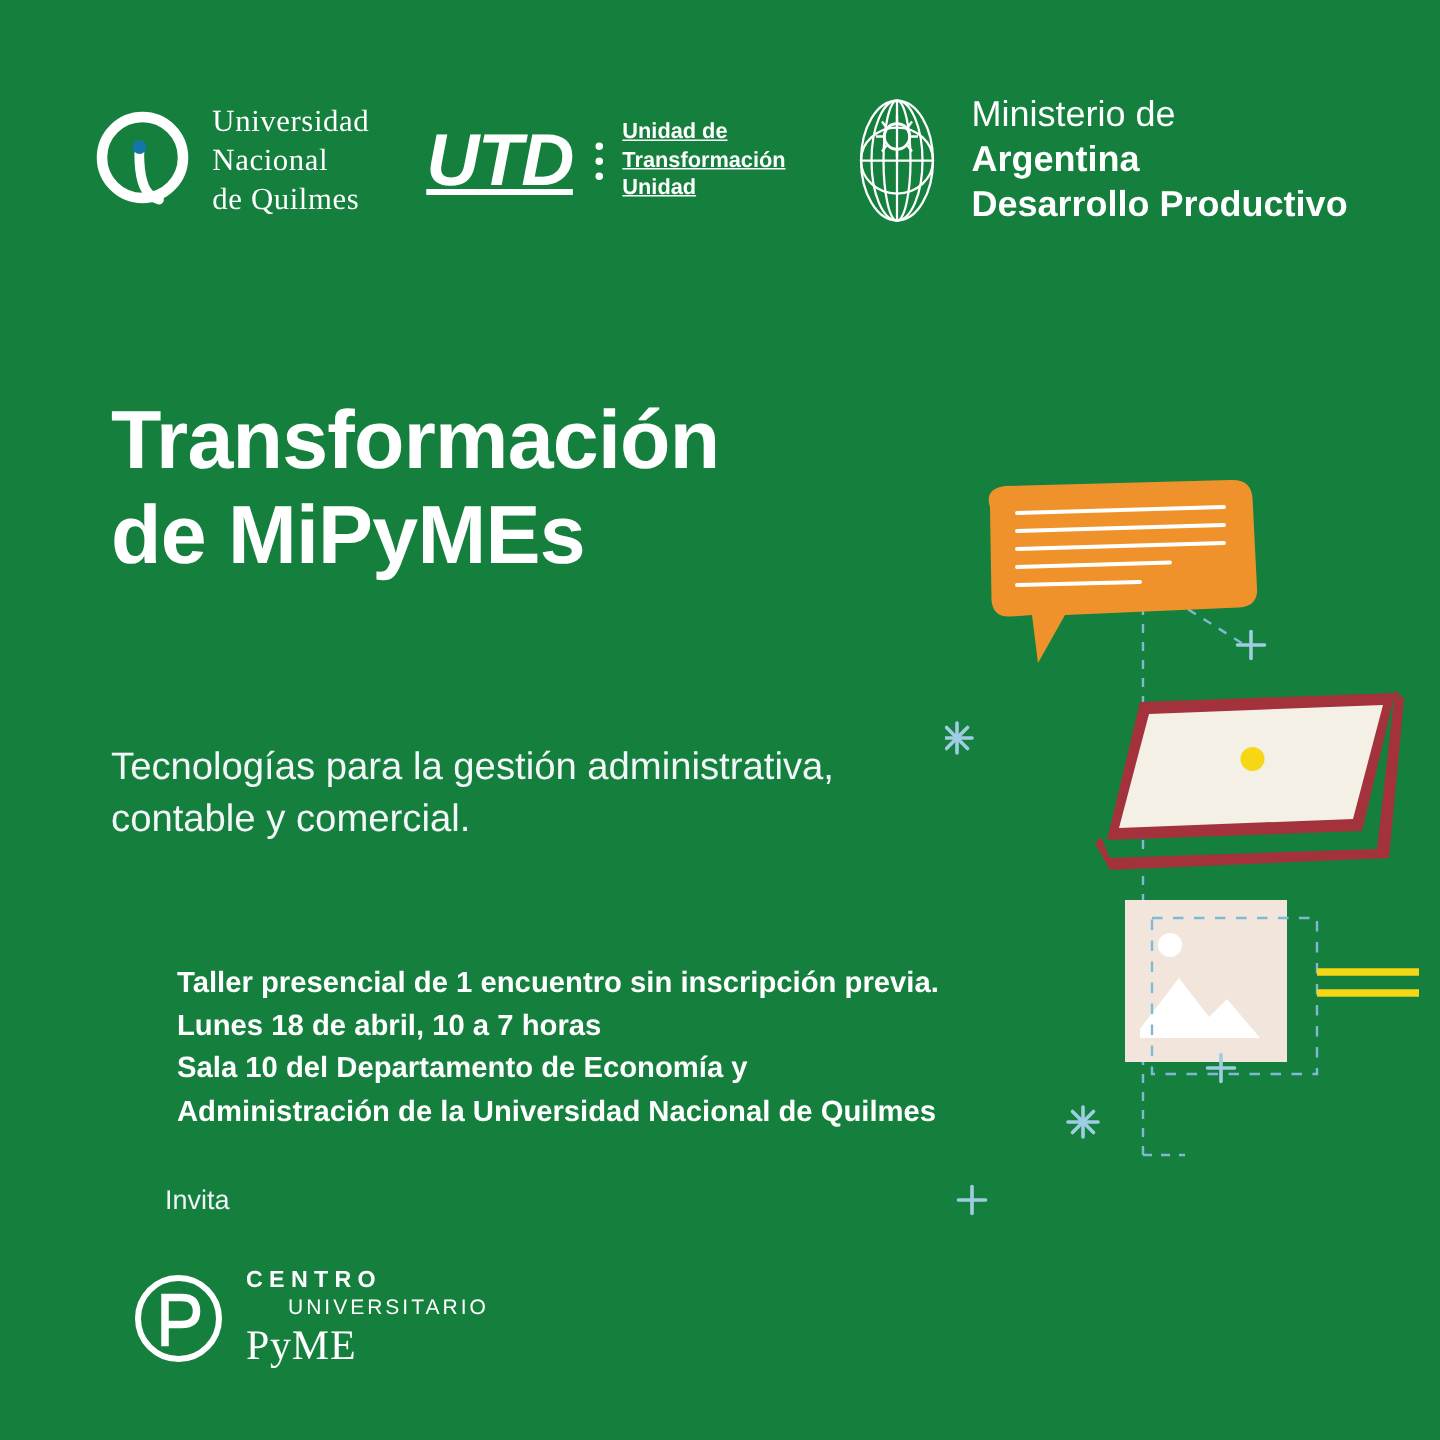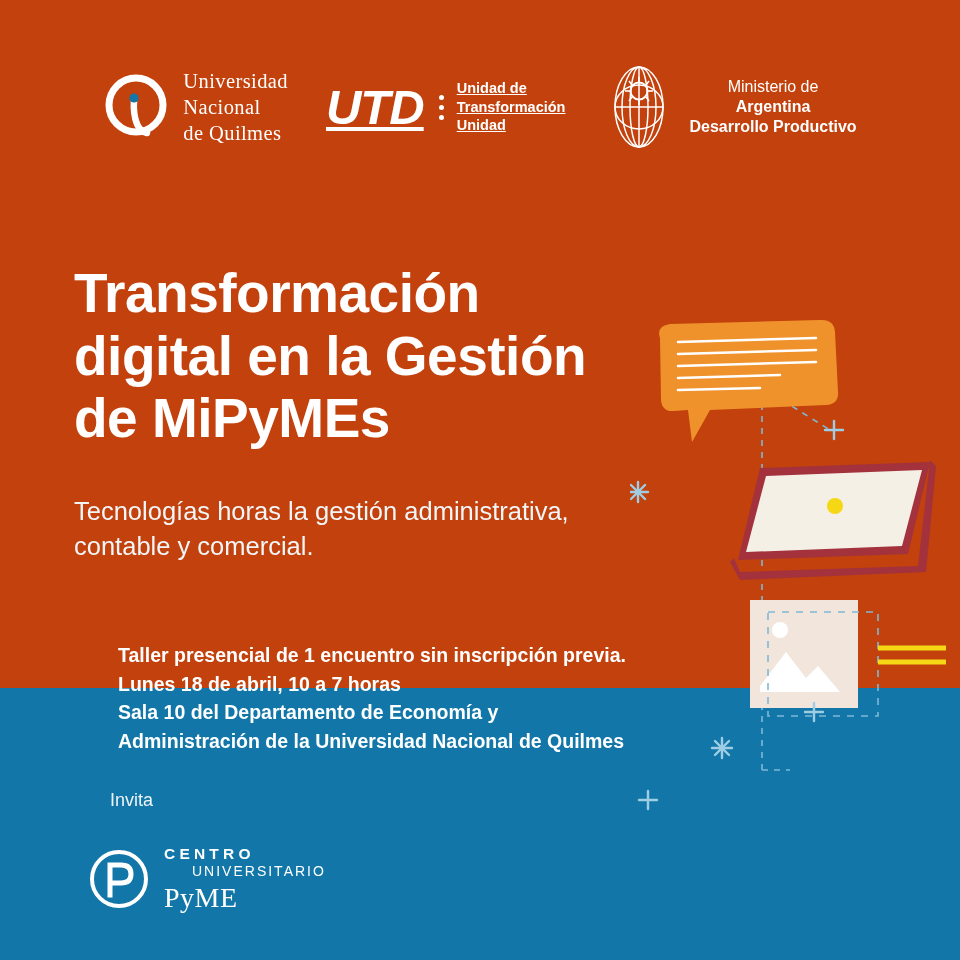--- a/index.html
+++ b/index.html
@@ -10,22 +10,22 @@
     width: 960px;
     height: 960px;
     background: #1277a8;
     font-family: "Liberation Sans", sans-serif;
     color: #ffffff;
     overflow: hidden;
   }
   .poster {
     position: relative;
     width: 960px;
-    height: 688px;
-    background: #c2410c;
+    height: 960px;
+    background: #15803d;
   }
 
   
   .logo-bar {
     position: absolute;
     top: 52px;
     left: 0;
     width: 960px;
     height: 110px;
     display: flex;
@@ -97,25 +97,24 @@
     display: flex;
     align-items: center;
     gap: 14px;
   }
   .min-shield {
     width: 72px;
     height: 92px;
     position: relative;
   }
   .min-text {
-    font-size: 16px;
+    font-size: 24px;
     line-height: 1.26;
     color: #ffffff;
     white-space: nowrap;
-    text-align: center;
   }
   .min-text .b {
     font-weight: bold;
   }
 
   
   .headline {
     position: absolute;
     left: 74px;
     top: 262px;
@@ -339,26 +338,25 @@
         <g transform="translate(18,500)">
           <line x1="0" y1="-9" x2="0" y2="9"></line>
           <line x1="-9" y1="0" x2="9" y2="0"></line>
         </g>
       </g>
     </svg>
   </div>
 
   <div class="headline">
     <div>Transformación</div>
-    <div>digital en la Gestión</div>
     <div>de MiPyMEs</div>
   </div>
 
   <div class="subhead">
-    <div>Tecnologías horas la gestión administrativa,</div>
+    <div>Tecnologías para la gestión administrativa,</div>
     <div>contable y comercial.</div>
   </div>
 
   <div class="details">
     <div>Taller presencial de 1 encuentro sin inscripción previa.</div>
     <div>Lunes 18 de abril, 10 a 7 horas</div>
     <div>Sala 10 del Departamento de Economía y</div>
     <div>Administración de la Universidad Nacional de Quilmes</div>
   </div>
 

